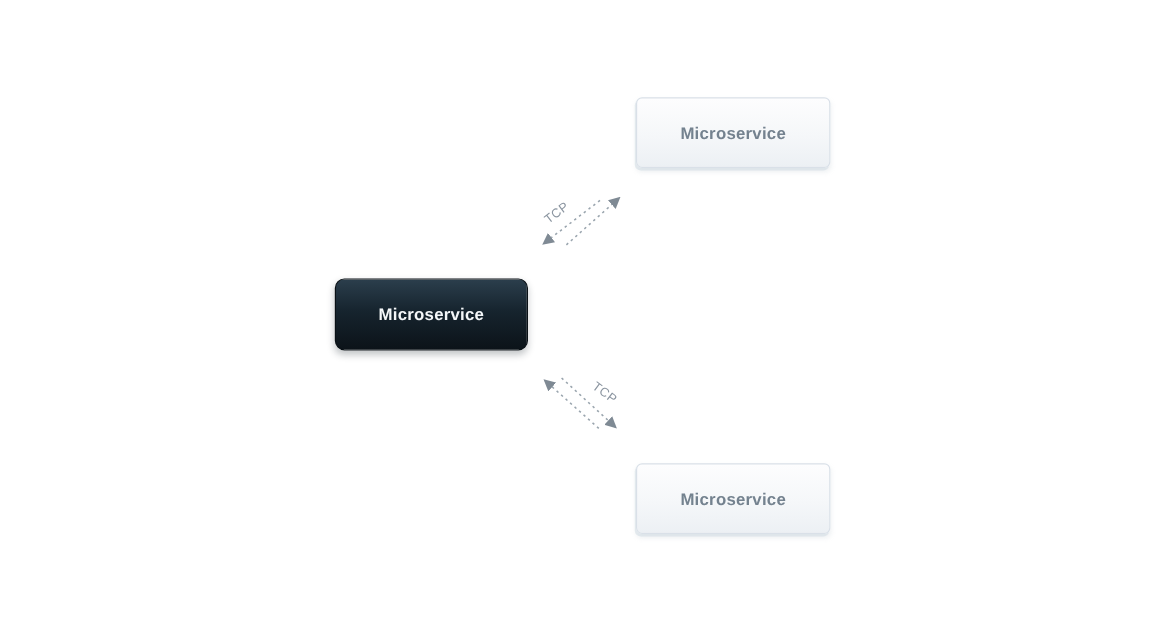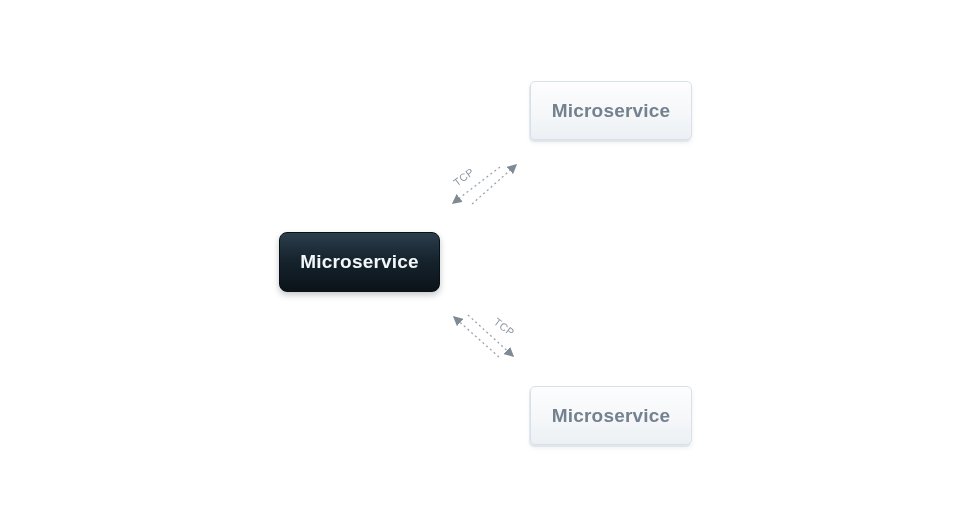--- a/index.html
+++ b/index.html
@@ -15,21 +15,21 @@
     background: #ffffff;
     overflow: hidden;
   }
   .node {
     position: absolute;
     display: flex;
     align-items: center;
     justify-content: center;
     box-sizing: border-box;
     font-weight: 700;
-    font-size: 19px;
+    font-size: 14px;
     letter-spacing: 0.2px;
   }
   .node-dark {
     left: 279px;
     top: 232px;
     width: 161px;
     height: 60px;
     border-radius: 8px;
     background: linear-gradient(180deg, #2b3e4c 0%, #16242e 45%, #0c1319 100%);
     color: #f4f7f9;

